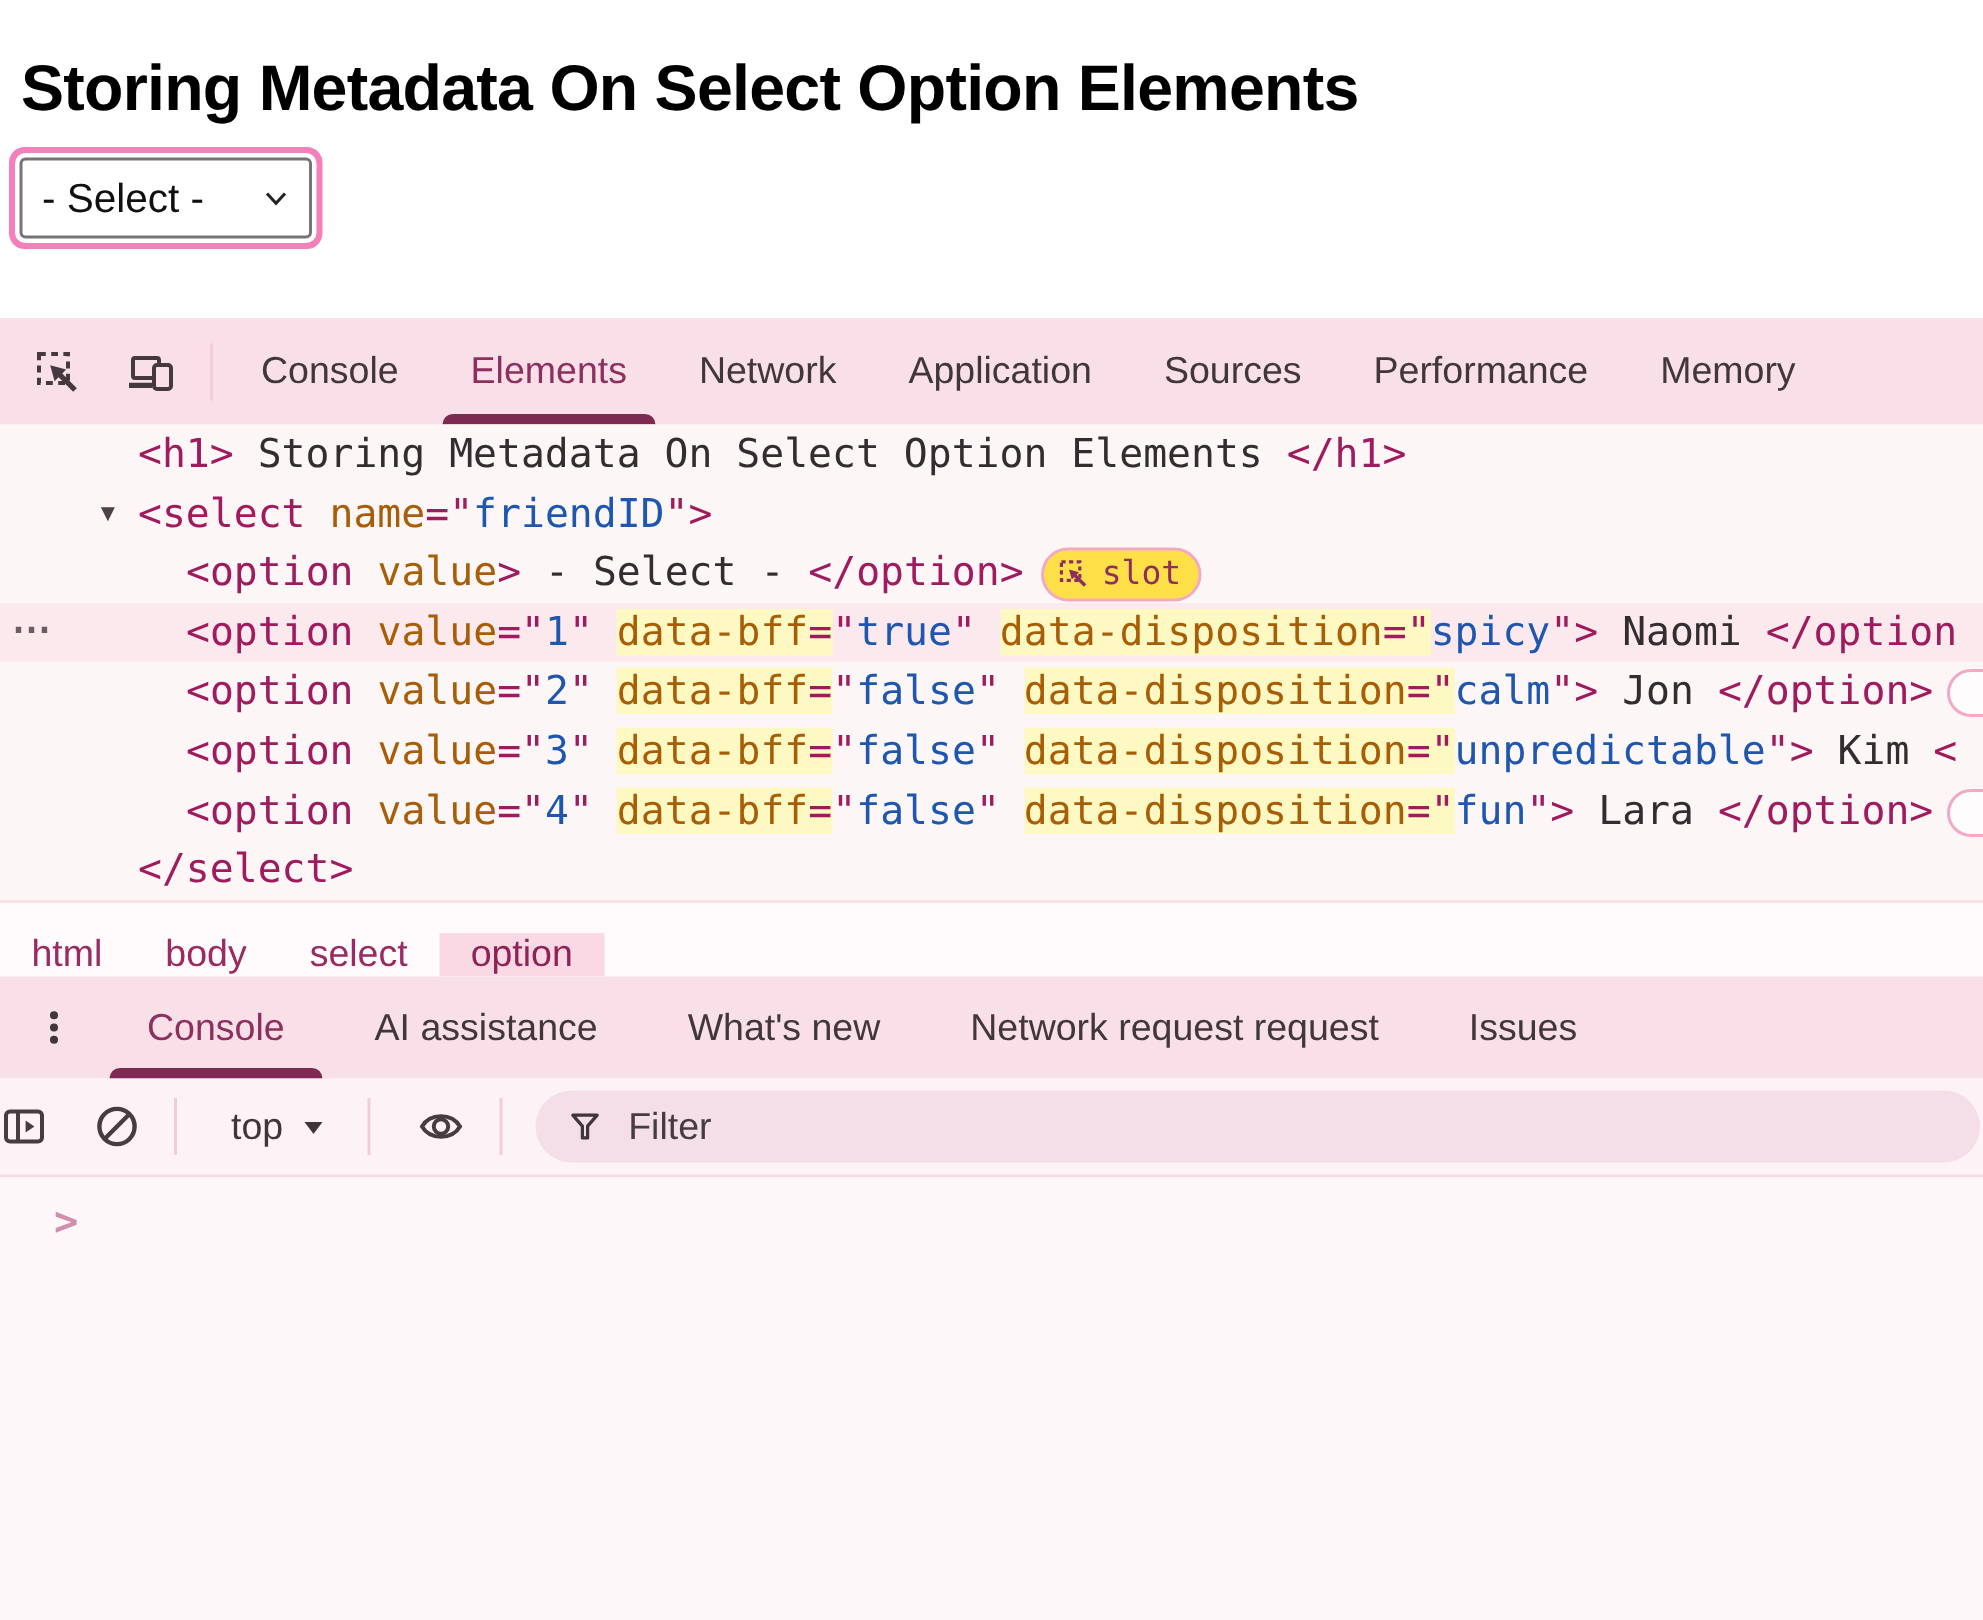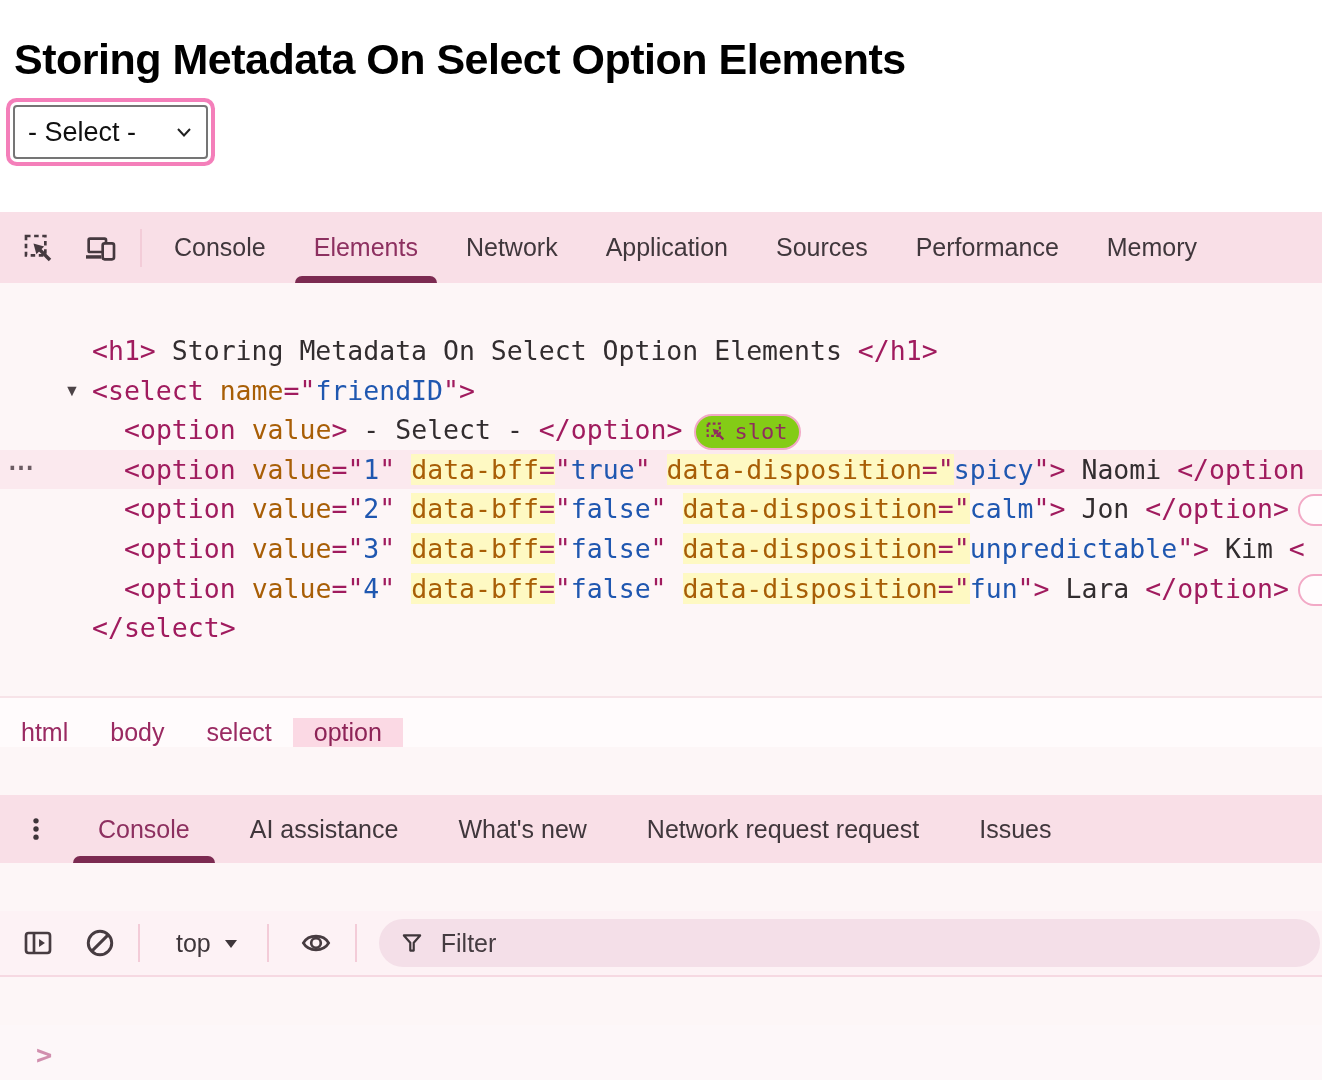--- a/index.html
+++ b/index.html
@@ -16,21 +16,21 @@
   .select-box{
     position:absolute;left:13px;top:105px;width:166px;height:50px;
     background:#fff;border:2px solid #757575;border-radius:4px;
     box-shadow:0 0 0 3px #ffffff,0 0 0 7px #f47fba;
     display:flex;align-items:center;justify-content:space-between;
     padding:0 12px 0 13px;font-size:27px;color:#101010;cursor:default;
   }
   
   .devtools{
     position:absolute;left:0;top:212px;width:1322px;height:868px;
-    display:flex;flex-direction:column;background:#fdf6f7;gap:48px;
+    display:flex;flex-direction:column;background:#fdf6f7;
   }
   
   .topbar{
     height:71px;flex:0 0 71px;background:#f9dfe7;
     display:flex;align-items:stretch;overflow:hidden;
   }
   .topbar-icons{display:flex;align-items:center;gap:30px;padding:0 24px 0 22px}
   .icon-btn{display:flex;align-items:center;justify-content:center;cursor:pointer}
   .sep-v{width:2px;height:38px;background:#f3ccd8;align-self:center;margin-right:8px;flex:0 0 2px}
   .tab{
@@ -59,21 +59,21 @@
   .row-dots{
     position:absolute;left:8px;top:-2px;color:#6b5b62;font-size:26px;
     letter-spacing:0;font-family:"Liberation Sans",sans-serif;font-weight:700;
   }
   .tree-arrow{
     position:absolute;left:64px;top:0;font-size:16px;color:#4c4347;
     font-family:"Liberation Sans",sans-serif;
   }
   .slot-badge{
     display:inline-flex;align-items:center;gap:8px;vertical-align:middle;
-    border:2px solid #f2a9c6;border-radius:999px;background:#84cc16;
+    border:2px solid #f2a9c6;border-radius:999px;background:#fde047;
     padding:0 12px 1px 9px;margin-left:12px;height:31px;
     color:#8f2d5e;font-size:22px;line-height:normal;cursor:pointer;
   }
   .edge-pill{
     position:absolute;top:5px;right:-52px;width:72px;height:28px;
     border:2px solid #f2a9c6;border-radius:999px;background:#fffcfd;
   }
   
   .crumbs{
     flex:0 0 51px;height:51px;background:#fffbfc;border-top:2px solid #f7e3e8;
@@ -83,21 +83,21 @@
   .crumb.selected{background:#fbd9e4;color:#8d2457}
   
   .drawer-tabs{
     flex:0 0 68px;height:68px;background:#f9dfe7;display:flex;align-items:stretch;overflow:hidden;
   }
   .kebab{width:44px;margin-left:14px;display:flex;align-items:center;justify-content:center;cursor:pointer}
   .drawer-tabs .tab{padding:0 30px}
   
   .con-toolbar{
     flex:0 0 66px;height:66px;background:#fdf2f5;border-bottom:2px solid #f6d9e2;
-    box-sizing:border-box;display:flex;align-items:center;padding-left:22px;overflow:hidden;
+    box-sizing:border-box;display:flex;align-items:center;overflow:hidden;
   }
   .con-toolbar .gap-lg{width:30px;flex:0 0 30px}
   .con-toolbar .gap{width:22px;flex:0 0 22px}
   .ctx-select{
     display:flex;align-items:center;gap:12px;font-size:25px;color:#3e363a;cursor:pointer;
     padding:0 6px;white-space:nowrap;
   }
   .filter-pill{
     flex:1;height:48px;margin-right:2px;border-radius:24px;background:#f4dfe8;
     display:flex;align-items:center;padding:0 10px 0 20px;gap:14px;min-width:0;

